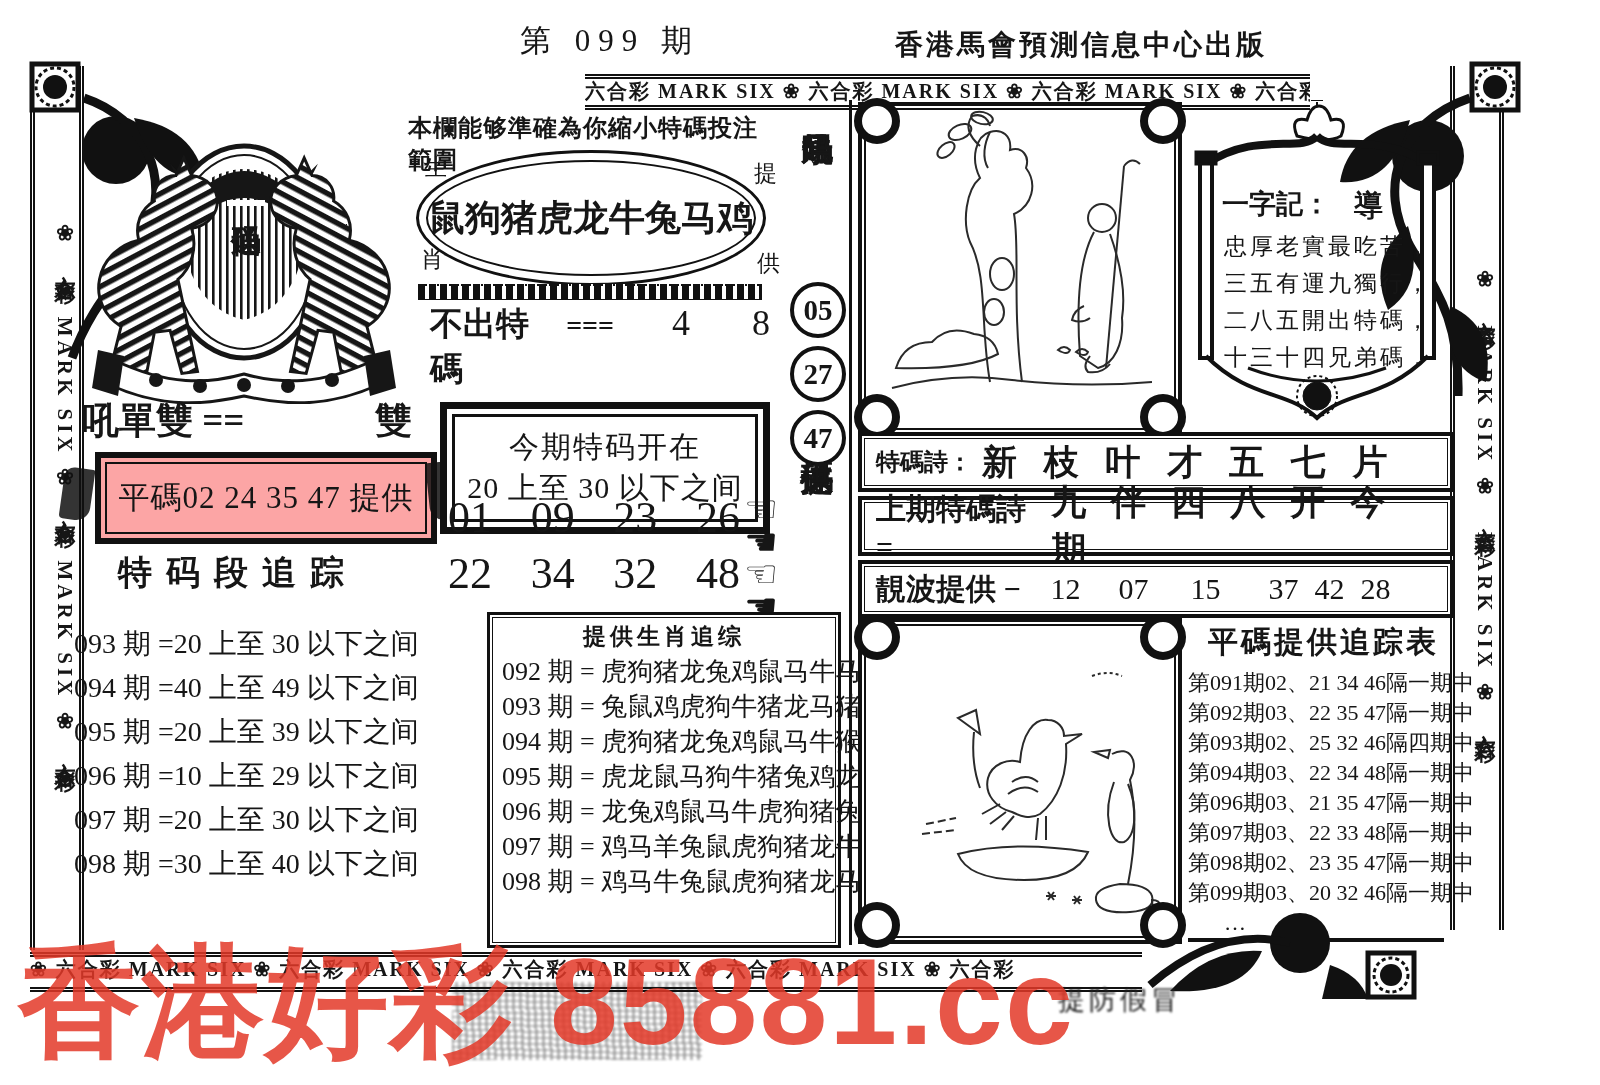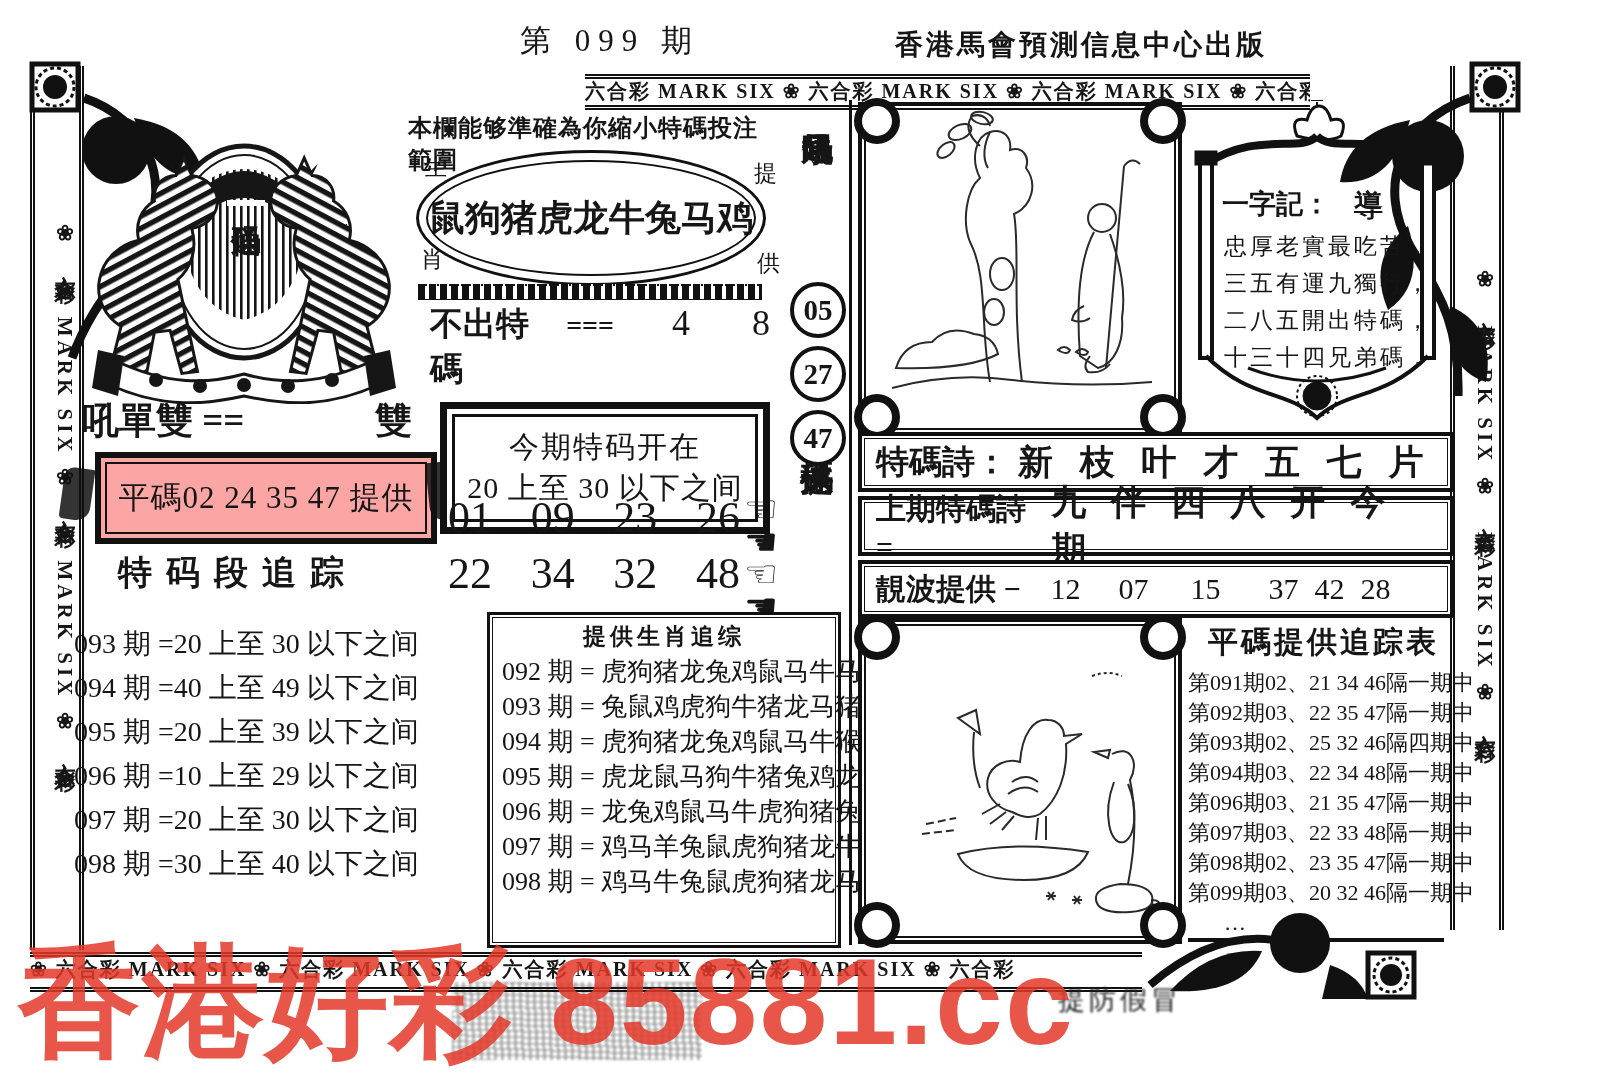--- a/index.html
+++ b/index.html
@@ -260,21 +260,21 @@
     <span class="serif b" style="font-size:29px;">導</span>
   </div>
   <div class="abs serif" style="left:1224px;top:228px;font-size:23px;line-height:37px;letter-spacing:3px;">
     <div>忠厚老實最吃苦，</div>
     <div>三五有運九獨行，</div>
     <div>二八五開出特碼，</div>
     <div>十三十四兄弟碼，</div>
   </div>
 
   <div class="abs rowbox" style="left:858px;top:432px;width:560px;height:52px;">
-    <span class="serif b" style="font-size:33px;">特碼詩：</span>
+    <span class="serif b" style="font-size:24px;">特碼詩：</span>
     <span class="serif b" style="font-size:35px;letter-spacing:9px;margin-left:10px;">新 枝 叶 才 五 七 片</span>
   </div>
   <div class="abs rowbox" style="left:858px;top:496px;width:560px;height:52px;">
     <span class="serif b" style="font-size:30px;">上期特碼詩 =</span>
     <span class="serif b" style="font-size:35px;letter-spacing:8px;margin-left:8px;">九 伴 四 八 开 今 期</span>
   </div>
   <div class="abs rowbox" style="left:858px;top:560px;width:560px;height:50px;">
     <span class="serif b" style="font-size:30px;">靚波提供 −</span>
     <span class="serif" style="font-size:30px;margin-left:30px;text-align:center;">12</span>
     <span class="serif" style="font-size:30px;margin-left:38px;">07</span>

